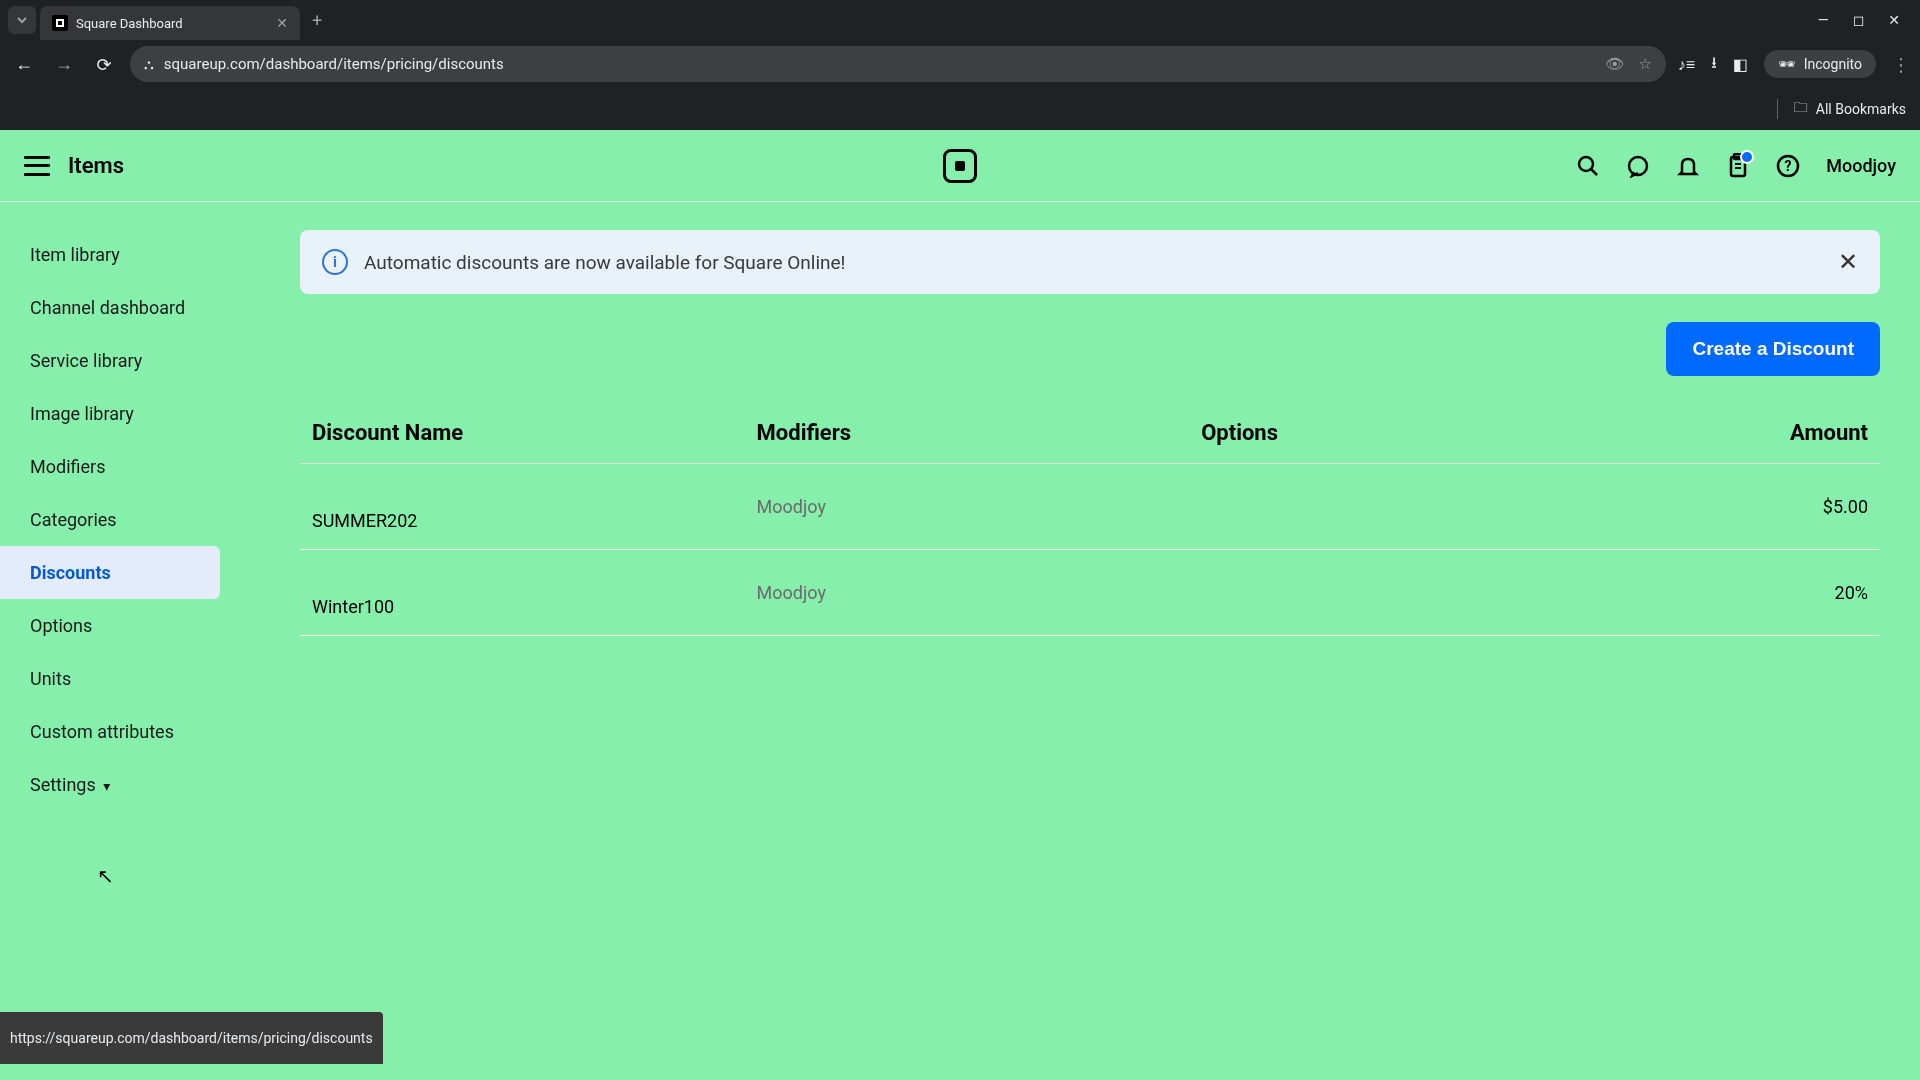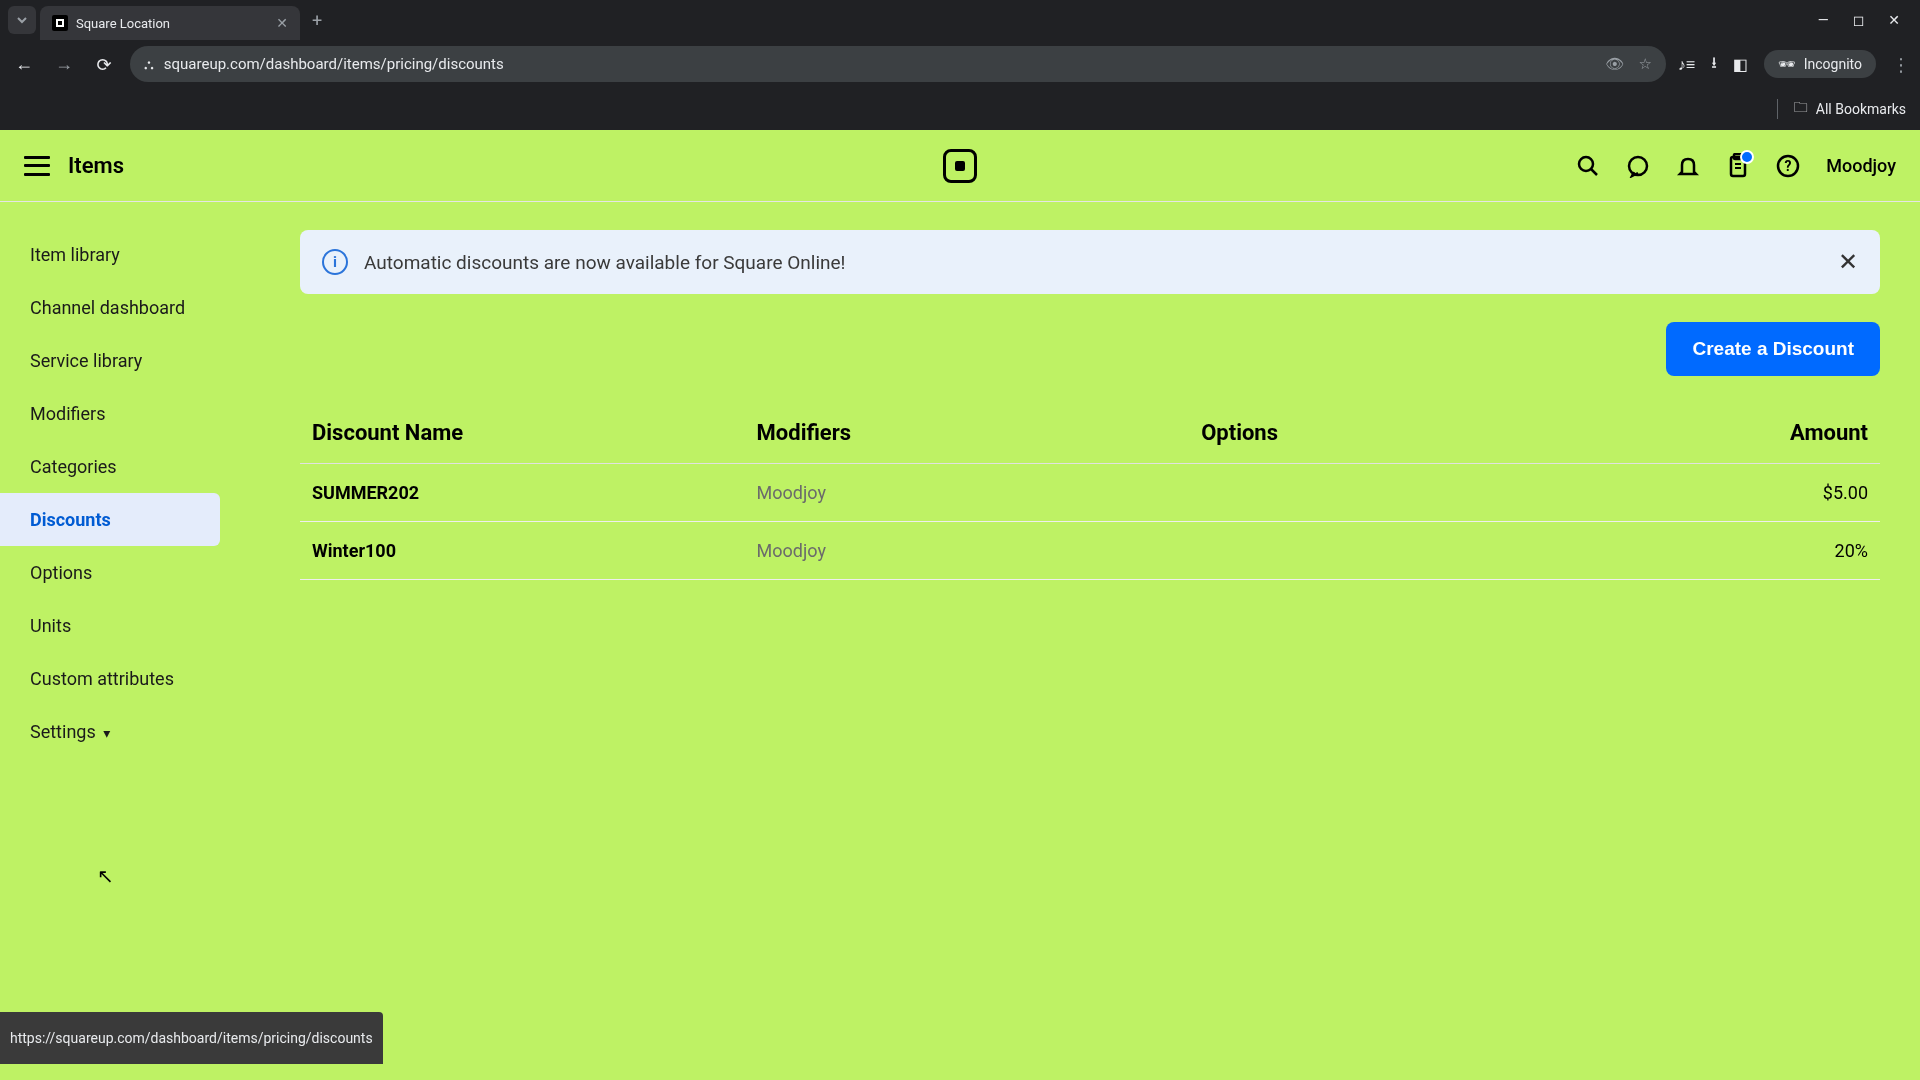--- a/index.html
+++ b/index.html
@@ -23,21 +23,21 @@
   .nav-btn.enabled{ color:#e8eaed;}
   .url-field { flex:1; background:#3c4043; border-radius:24px; height:36px; display:flex; align-items:center; padding:0 14px; gap:10px; color:#e8eaed; font-size:15px;}
   .url-icons-right{ margin-left:auto; display:flex; gap:14px; color:#9aa0a6;}
   .right-icons{ display:flex; gap:16px; align-items:center; color:#e8eaed;}
   .incognito-pill{ display:flex; align-items:center; gap:8px; background:#3c4043; border-radius:20px; padding:6px 14px; font-size:14px;}
   .more-btn{ color:#9aa0a6; font-size:18px;}
   .bookmarks-bar{ height:42px; display:flex; align-items:center; justify-content:flex-end; padding:0 14px; gap:8px; color:#e8eaed; font-size:14px;}
   .bookmarks-bar .sep{ width:1px; height:20px; background:#5f6368; margin-right:8px;}
 
   
-  .app { background:#bef264; height: calc(1080px - 40px - 48px - 42px); display:flex; flex-direction:column; position:relative;}
+  .app { background:#86efac; height: calc(1080px - 40px - 48px - 42px); display:flex; flex-direction:column; position:relative;}
   .app-header { height:72px; border-bottom:1px solid #e5e5e5; display:flex; align-items:center; padding:0 24px; gap:18px;}
   .hamburger { width:26px; height:20px; display:flex; flex-direction:column; justify-content:space-between;}
   .hamburger div{ height:3px; background:#000; border-radius:1px;}
   .app-title { font-size:22px; font-weight:600; }
   .sq-logo { position:absolute; left:50%; transform:translateX(-50%); width:34px; height:34px; border:3px solid #000; border-radius:8px; display:flex; align-items:center; justify-content:center;}
   .sq-logo::after{ content:""; width:10px; height:10px; background:#000; border-radius:2px;}
   .header-right{ margin-left:auto; display:flex; align-items:center; gap:26px;}
   .hdr-icon{ font-size:22px; color:#000; position:relative;}
   .hdr-icon.badge::after{ content:""; position:absolute; top:-3px; right:-4px; width:10px; height:10px; background:#006aff; border:2px solid #fff; border-radius:50%;}
   .username{ font-size:18px; font-weight:500;}
@@ -55,42 +55,42 @@
   .banner-close{ margin-left:auto; font-size:24px; color:#333; cursor:pointer;}
 
   .action-row{ display:flex; justify-content:flex-end; margin-bottom:26px;}
   .primary-btn{ background:#006aff; color:#fff; border:none; border-radius:8px; padding:16px 26px; font-size:19px; font-weight:700; cursor:pointer;}
 
   .table{ width:100%; }
   .thead, .trow{ display:grid; grid-template-columns: 2fr 2fr 2fr 1fr; padding:18px 12px;}
   .thead{ font-weight:700; font-size:22px; color:#000; border-bottom:1px solid #e1e1e1;}
   .th.amount, .td.amount{ text-align:right;}
   .trow{ font-size:18px; border-bottom:1px solid #eeeeee; align-items:center;}
-  .td.name{ font-weight:700;}
+  .td.name{ font-weight:400;margin-top:28px;}
   .td.loc{ color:#6b6b6b;}
 
   .status-bar{ position:absolute; bottom:16px; left:0; background:#3a3a3a; color:#e8eaed; font-size:14px; padding:18px 10px; border-radius:0 4px 0 0;}
 
   .cursor{ position:absolute; left:97px; top:734px; font-size:20px; pointer-events:none;}
 
   svg{ display:block;}
 </style>
 </head>
 <body>
 
 <div class="browser-chrome">
   <div class="tab-strip">
     <div class="tab-menu-btn">
       <svg width="14" height="14" viewBox="0 0 14 14">
           <path d="M3 5l4 4 4-4" stroke="#9aa0a6" stroke-width="2" fill="none"></path>
         </svg>
     </div>
     <div class="tab">
       <span class="favicon"></span>
-      <span class="tab-title">Square Location</span>
+      <span class="tab-title">Square Dashboard</span>
       <span class="tab-close">✕</span>
     </div>
     <span class="new-tab">+</span>
     <div class="window-controls">
       <span>—</span>
       <span>◻</span>
       <span>✕</span>
     </div>
   </div>
 
@@ -168,20 +168,21 @@
       </span>
       <span class="username">Moodjoy</span>
     </div>
   </div>
 
   <div class="app-body">
     <div class="sidebar">
       <div class="side-item"><span>Item library</span></div>
       <div class="side-item"><span>Channel dashboard</span></div>
       <div class="side-item"><span>Service library</span></div>
+      <div class="side-item"><span>Image library</span></div>
       <div class="side-item"><span>Modifiers</span></div>
       <div class="side-item"><span>Categories</span></div>
       <div class="side-item active"><span>Discounts</span></div>
       <div class="side-item"><span>Options</span></div>
       <div class="side-item"><span>Units</span></div>
       <div class="side-item"><span>Custom attributes</span></div>
       <div class="side-item">
         <span>Settings</span><span class="chev"> ▾</span>
       </div>
     </div>

